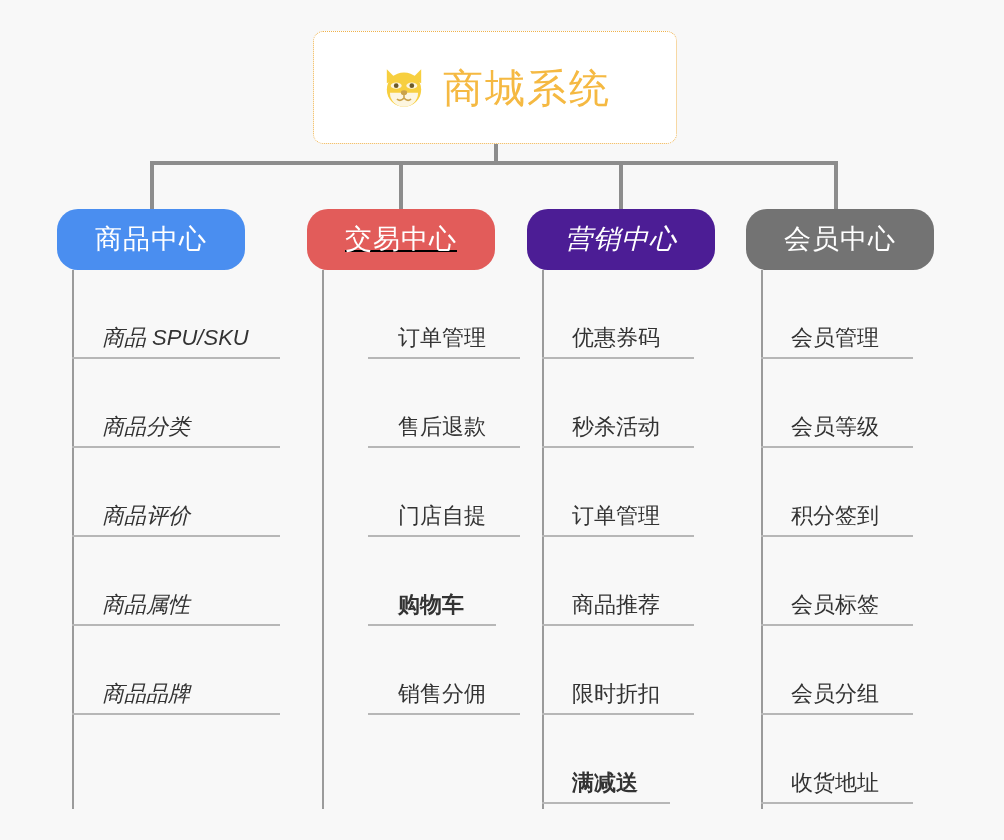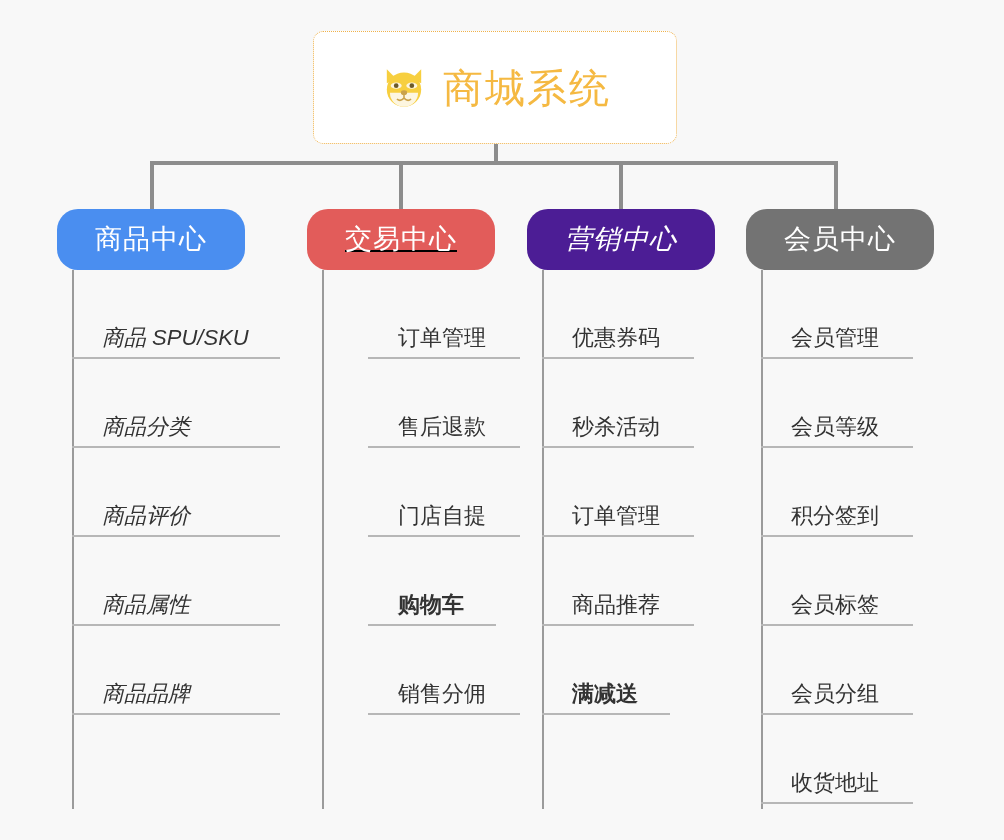--- a/index.html
+++ b/index.html
@@ -226,20 +226,23 @@
         </div>
       <div class="leaf">
           <span class="leaf-label">秒杀活动</span>
         </div>
       <div class="leaf">
           <span class="leaf-label">订单管理</span>
         </div>
       <div class="leaf">
           <span class="leaf-label">商品推荐</span>
         </div>
+      <div class="leaf">
+          <span class="leaf-label">限时折扣</span>
+        </div>
       <div class="leaf short">
           <span class="leaf-label">满减送</span>
         </div>
     </div>
   </div>
 
   <div class="column col-3" style="left:746px;">
     <div class="cat-header" style="background:#737373;">
       <span class="cat-header-label">会员中心</span>
     </div>

